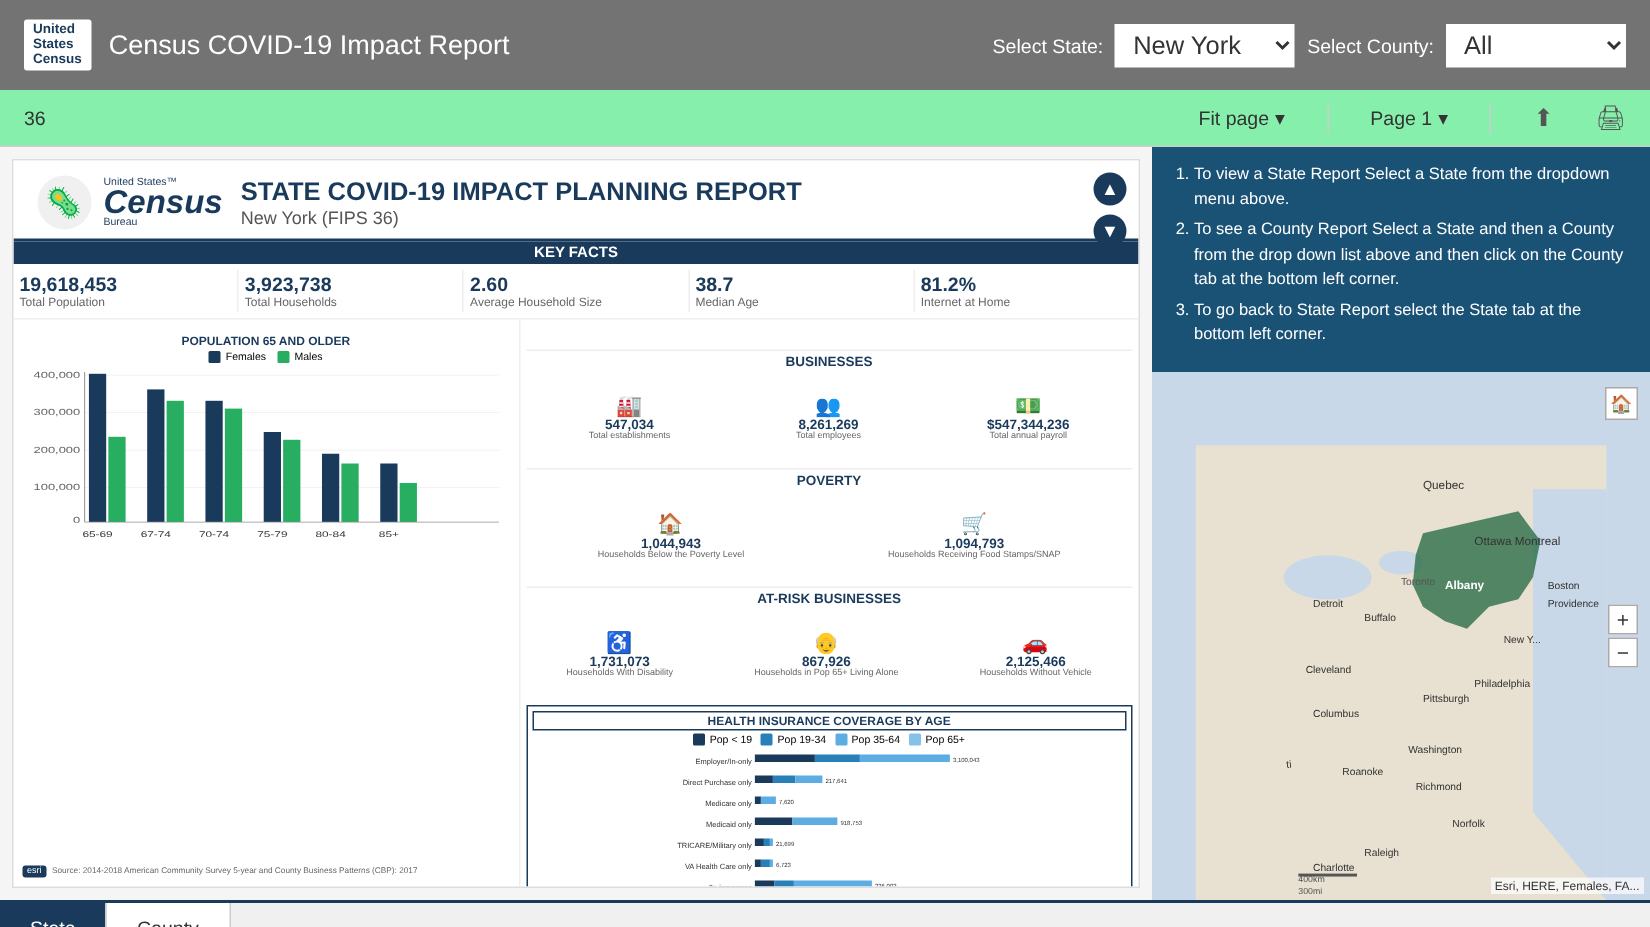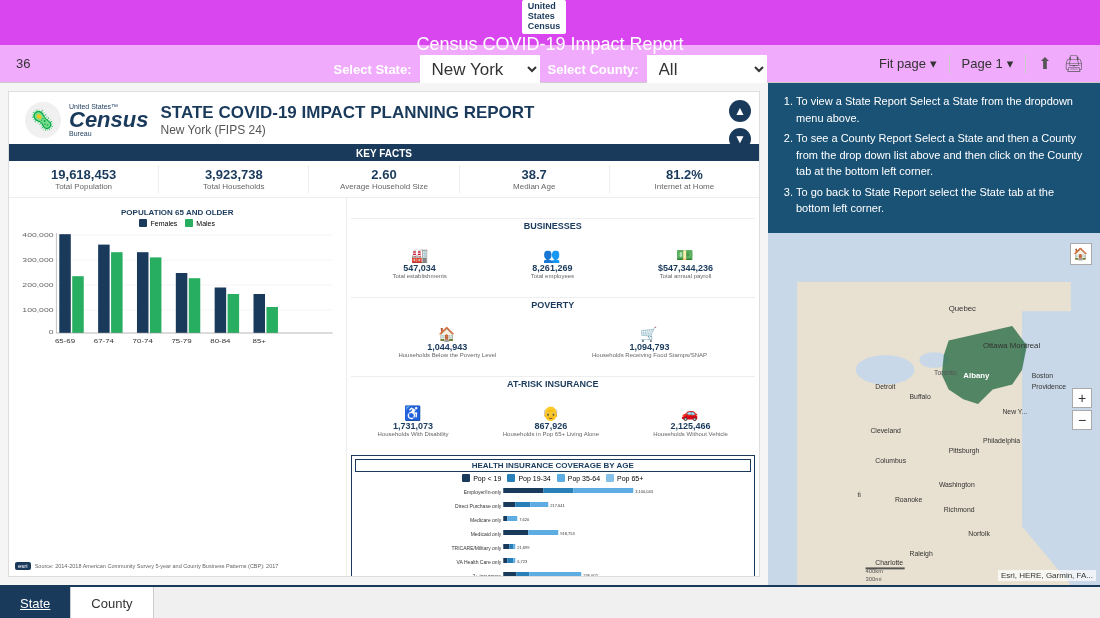--- a/index.html
+++ b/index.html
@@ -1,57 +1,56 @@
 <!DOCTYPE html>
 <html><head>
   <meta charset="utf-8">
   <style>
     * { box-sizing: border-box; margin: 0; padding: 0; }
     body { font-family: Arial, sans-serif; background: #e8e8e8; width: 1100px; height: 618px; overflow: hidden; }
 
     
     .header {
-      background: #d946ef;
+      background: #737373;
       color: white;
       display: flex;
       align-items: center;
       padding: 0 16px;
-      height: 45px;
-      flex-direction: column;
+      height: 60px;
     }
     .header-logo {
       background: white;
       padding: 2px 6px;
       margin-right: 12px;
       border-radius: 2px;
       display: flex; align-items: center;
     }
     .header-logo span { color: #1a3a5c; font-size: 9px; font-weight: bold; line-height: 1.1; }
     .header-title { font-size: 18px; font-weight: 400; flex: 1; }
     .header-controls { display: flex; align-items: center; gap: 8px; }
-    .header-label { font-size: 13px; font-weight: bold; }
+    .header-label { font-size: 13px; font-weight: normal; }
     .header-select {
       background: white;
       color: #333;
       border: none;
       padding: 4px 8px;
       font-size: 17px;
       min-width: 120px;
       cursor: pointer;
     }
 
     
     .toolbar {
-      background: #f0abfc;
+      background: #86efac;
       border-bottom: 1px solid #ccc;
       display: flex;
       align-items: center;
       padding: 6px 16px;
       height: 38px;
-      gap: 12px;
+      gap: 28px;
     }
     .toolbar-page-num { font-size: 13px; color: #333; margin-right: auto; }
     .toolbar-btn {
       display: flex; align-items: center; gap: 4px;
       font-size: 13px; color: #333; cursor: pointer;
       background: none; border: none;
     }
     .toolbar-sep { width: 1px; height: 20px; background: #ccc; }
     .toolbar-icon { font-size: 16px; cursor: pointer; color: #555; }
 
@@ -109,21 +108,20 @@
       font-weight: bold;
       padding: 2px 0;
     }
     .key-facts-row {
       display: flex;
       border-bottom: 1px solid #eee;
       padding: 4px 0;
     }
     .key-fact-item {
       flex: 1;
-      text-align: center;
       border-right: 1px solid #eee;
       padding: 2px 4px;
     }
     .key-fact-item:last-child { border-right: none; }
     .key-fact-value { font-size: 13px; font-weight: bold; color: #1a3a5c; }
     .key-fact-label { font-size: 8px; color: #666; }
 
     
     .report-body {
       display: flex;
@@ -289,21 +287,21 @@
 
           <div style="width:36px;height:36px;background:#f0f0f0;border-radius:50%;display:flex;align-items:center;justify-content:center;font-size:20px;">🦠</div>
           <div class="census-logo-area">
             <span style="font-size:7px;color:#1a3a5c;">United States™</span>
             <span style="font-size:22px;font-weight:900;font-style:italic;color:#1a3a5c;line-height:0.9;">Census</span>
             <span style="font-size:7px;color:#1a3a5c;">Bureau</span>
           </div>
         </div>
         <div class="report-title-area">
           <div class="report-main-title">STATE COVID-19 IMPACT PLANNING REPORT</div>
-          <div class="report-subtitle">New York (FIPS 24)</div>
+          <div class="report-subtitle">New York (FIPS 36)</div>
         </div>
         <div class="report-chevron-up">▲</div>
         <div class="report-chevron-down">▼</div>
       </div>
 
       <div class="key-facts-section">KEY FACTS</div>
       <div class="key-facts-row">
         <div class="key-fact-item">
           <div class="key-fact-value">19,618,453</div>
           <div class="key-fact-label">Total Population</div>
@@ -421,21 +419,21 @@
               <div class="stat-value">1,044,943</div>
               <div class="stat-label">Households Below the Poverty Level</div>
             </div>
             <div class="stat-item">
               <div class="stat-icon">🛒</div>
               <div class="stat-value">1,094,793</div>
               <div class="stat-label">Households Receiving Food Stamps/SNAP</div>
             </div>
           </div>
 
-          <div class="section-title">AT-RISK INSURANCE</div>
+          <div class="section-title">AT-RISK BUSINESSES</div>
           <div class="stats-row">
             <div class="stat-item">
               <div class="stat-icon">♿</div>
               <div class="stat-value">1,731,073</div>
               <div class="stat-label">Households With Disability</div>
             </div>
             <div class="stat-item">
               <div class="stat-icon">👴</div>
               <div class="stat-value">867,926</div>
               <div class="stat-label">Households in Pop 65+ Living Alone</div>
@@ -575,21 +573,21 @@
         <text x="70" y="356" font-size="6" fill="#555">300mi</text>
         <rect x="70" y="342" width="40" height="2" fill="#555"></rect>
       </svg>
 
       
       <div class="map-home">🏠</div>
       <div class="map-zoom">
         <div class="zoom-btn">+</div>
         <div class="zoom-btn">−</div>
       </div>
-      <div class="map-attribution">Esri, HERE, Garmin, FA...</div>
+      <div class="map-attribution">Esri, HERE, Females, FA...</div>
     </div>
   </div>
 
 </div>
 
 <div class="footer-tabs">
   <button class="tab-btn active">State</button>
   <button class="tab-btn inactive">County</button>
 </div>
 

